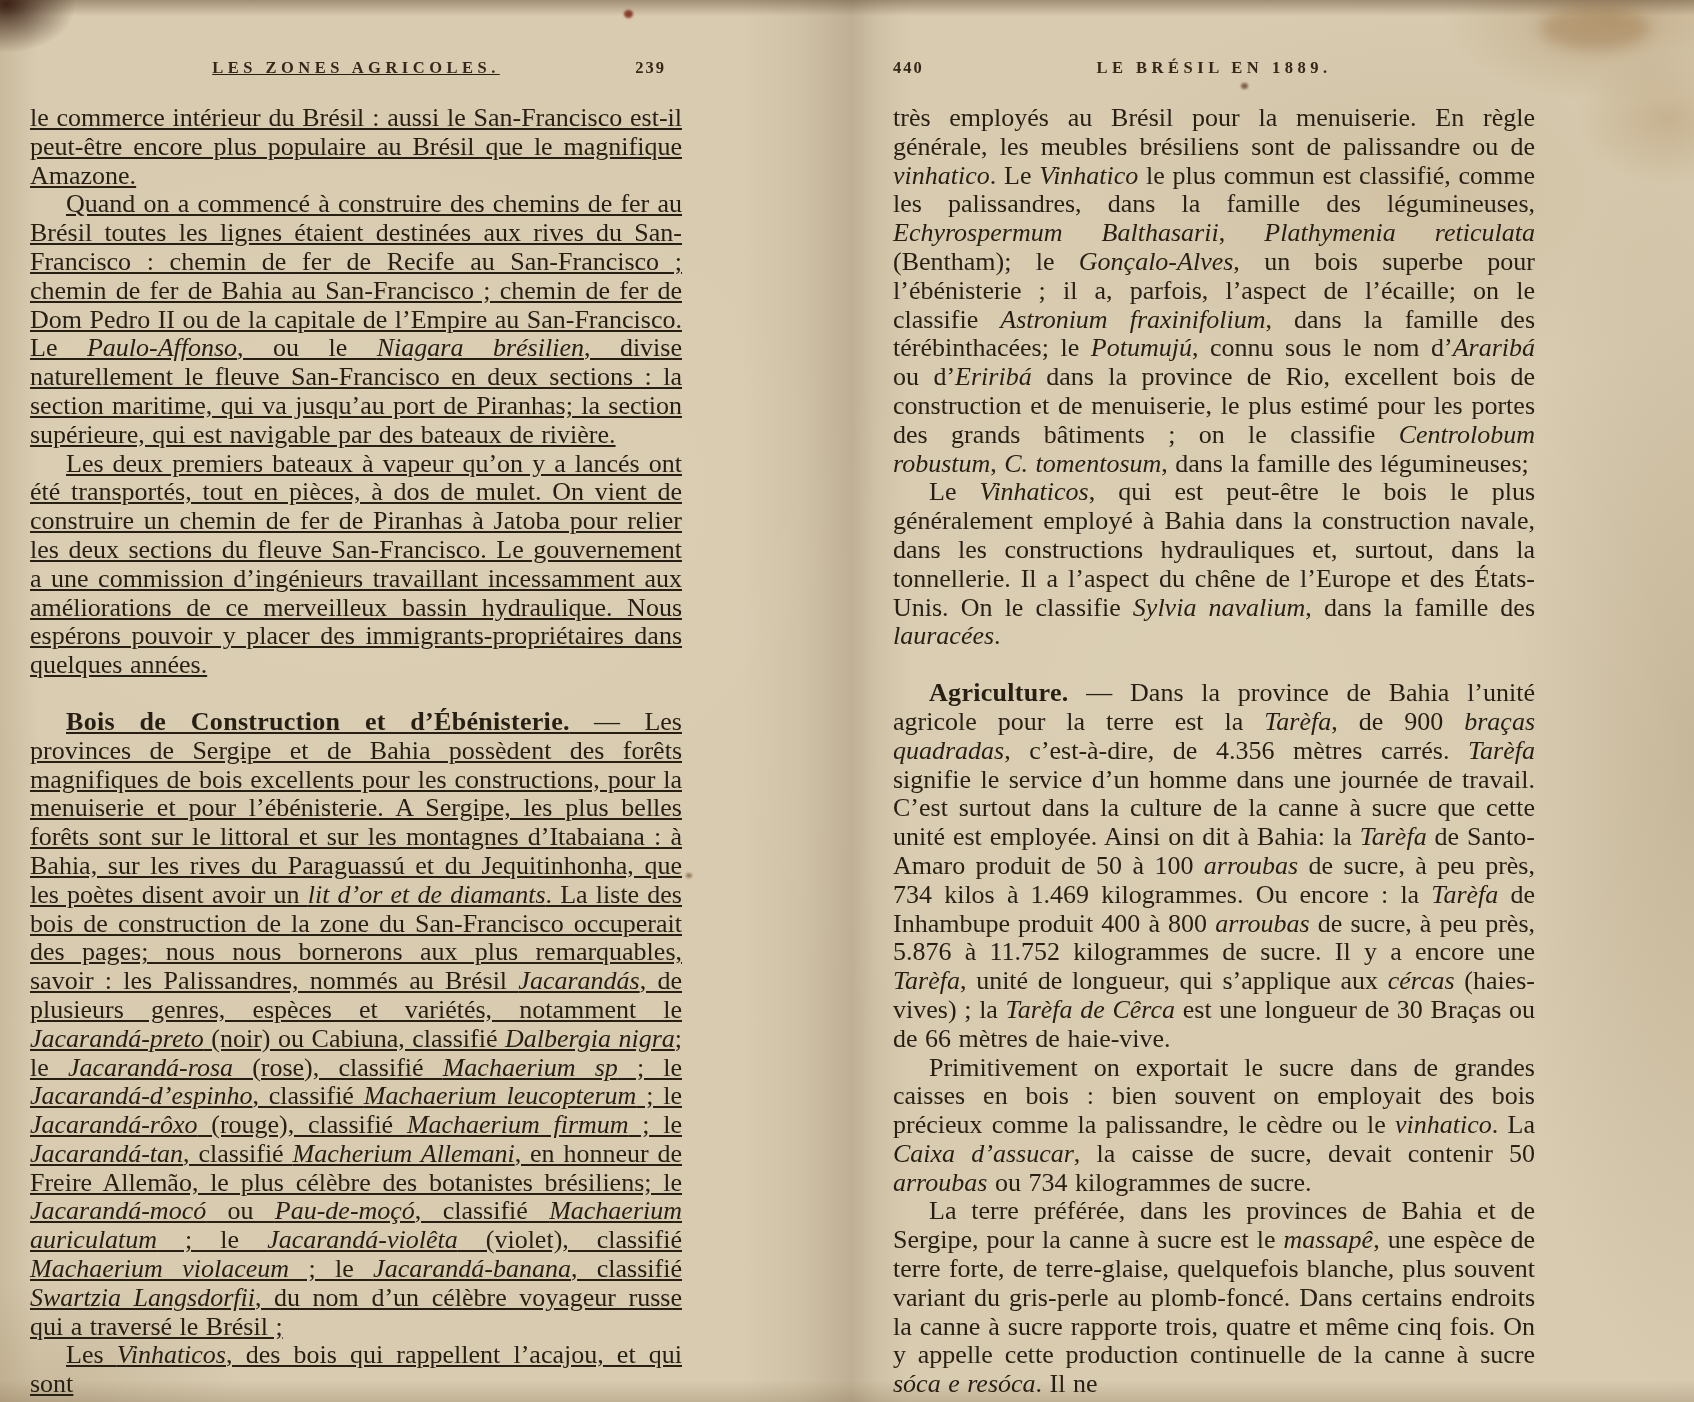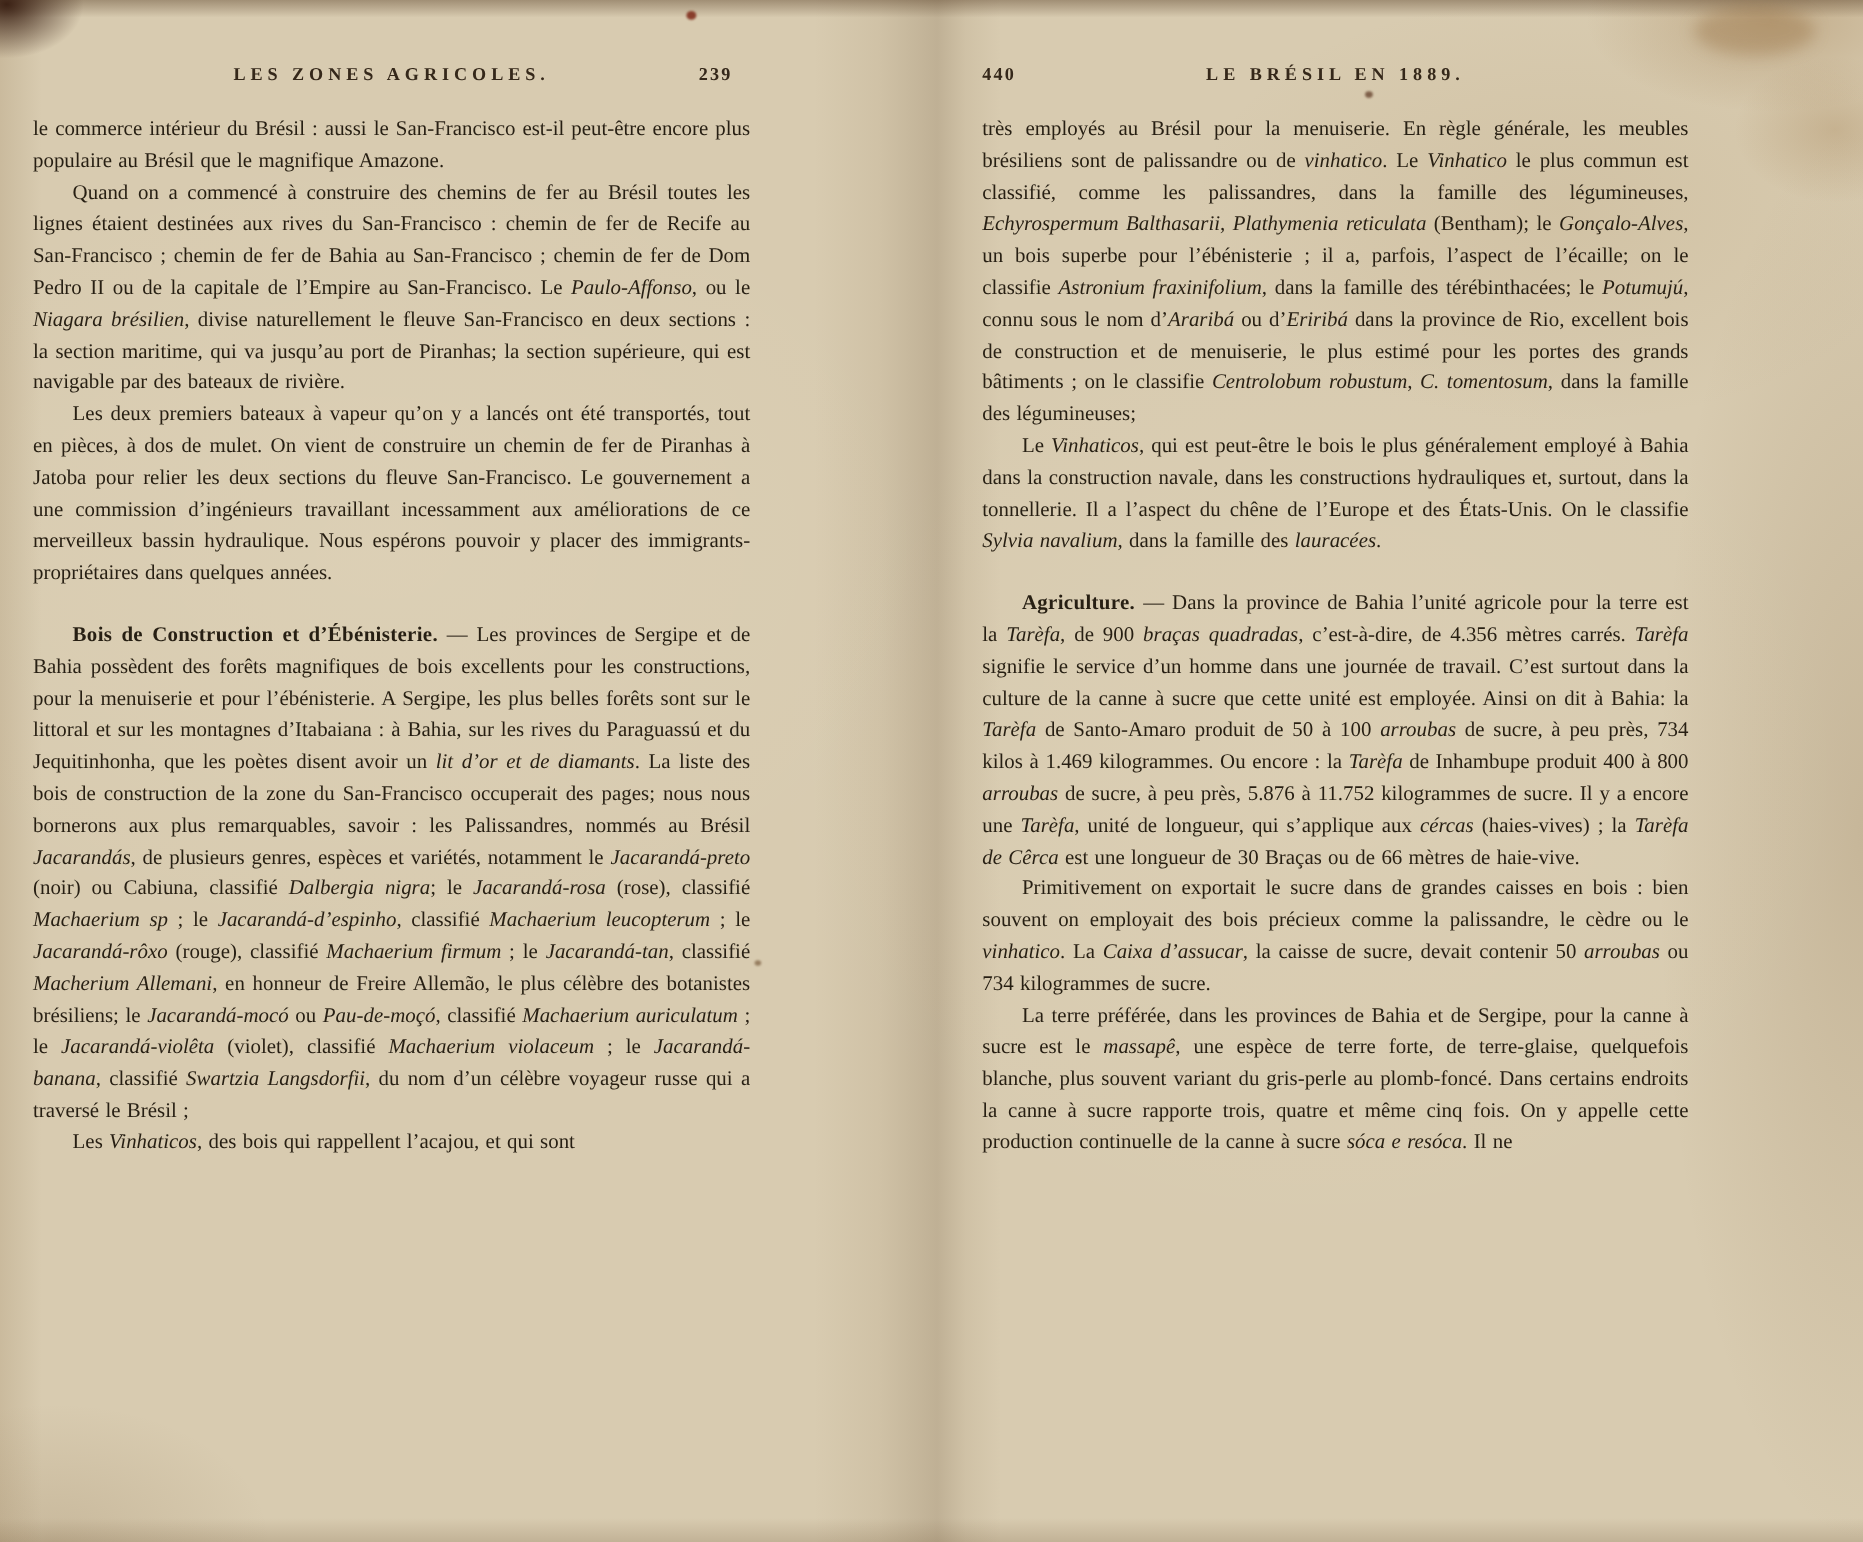--- a/index.html
+++ b/index.html
@@ -43,21 +43,21 @@
         rgba(0,0,0,0) 910px),
       
       radial-gradient(ellipse 700px 500px at 350px 500px, rgba(255,248,228,0.10), transparent 75%),
       radial-gradient(ellipse 700px 600px at 1200px 700px, rgba(255,248,228,0.08), transparent 75%);
   }
   .page {
     position: absolute;
     top: 58px;
     color: var(--ink, #271f13);
   }
-  .page-left  { left: 30px;  width: 652px; }
+  .page-left  { left: 30px;  width: 652px; text-decoration: underline; }
   .page-right { left: 893px; width: 642px; }
   .pagehead {
     position: relative;
     height: 30px;
     margin-bottom: 16px;
     font-size: 16.5px;
     font-weight: bold;
     letter-spacing: 4.5px;
     color: #35281a;
     white-space: nowrap;
@@ -67,21 +67,21 @@
     text-align: center;
   }
   .page-num {
     position: absolute;
     top: 0;
     letter-spacing: 2px;
   }
   .page-left  .page-num { right: 16px; }
   .page-right .page-num { left: 0; }
   .body-text {
-    font-size: 19px;
+    font-size: 26px;
     line-height: 28.8px;
     text-align: justify;
     word-spacing: 1px;
     hyphens: auto;
   }
   .body-text p { margin: 0; }
   .body-text p.indent { text-indent: 36px; }
   .body-text p.space-before { margin-top: 28px; }
   .body-text b { font-weight: bold; letter-spacing: 0.3px; }
   .body-text i { font-style: italic; }

